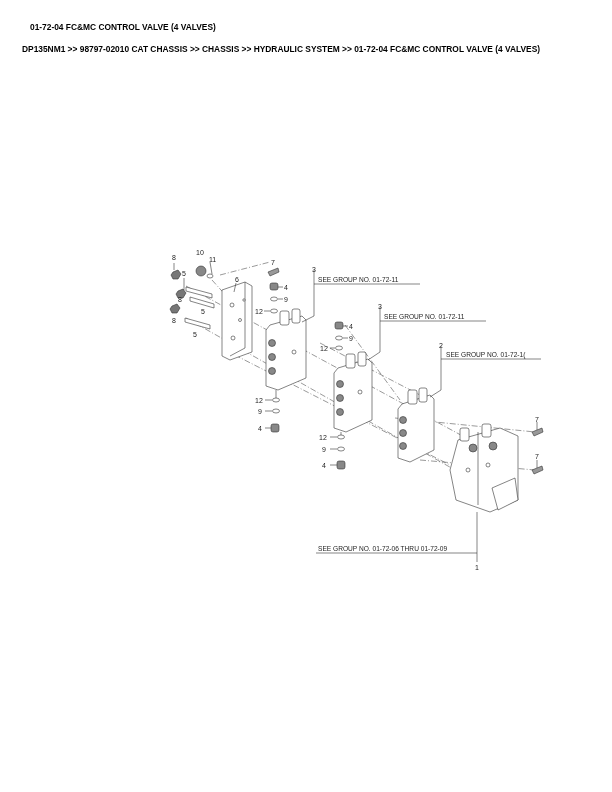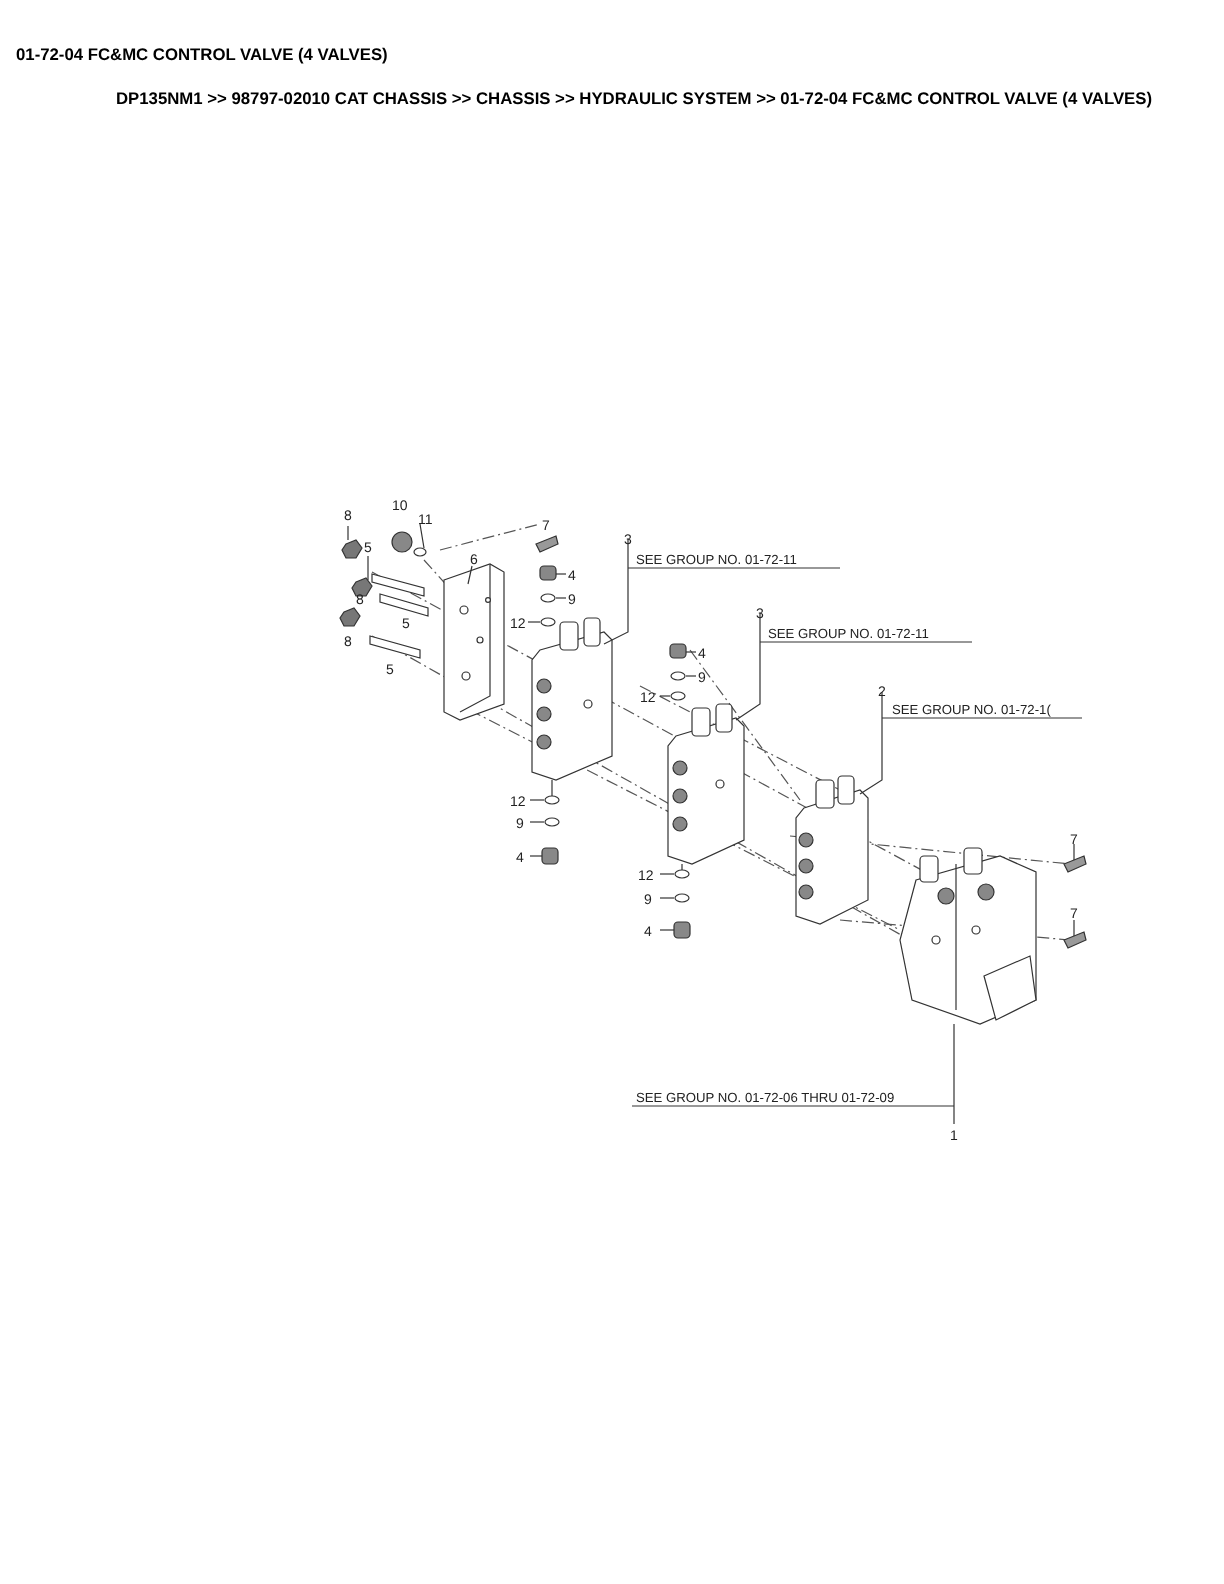--- a/index.html
+++ b/index.html
@@ -1,19 +1,19 @@
 <!DOCTYPE html>
 <html><head>
 <meta charset="utf-8">
 <style>
   html, body { margin: 0; padding: 0; background: #ffffff; }
   body { width: 612px; height: 792px; position: relative; overflow: hidden;
          font-family: "Liberation Sans", sans-serif; color: #000; }
-  .title { position: absolute; left: 8px; top: 22px; font-size: 8.4px; font-weight: bold; letter-spacing: 0; white-space: nowrap; }
-  .breadcrumb { position: absolute; left: 22px; top: 44px; font-size: 8.4px; font-weight: bold; white-space: nowrap; margin-left: 36px; }
+  .title { position: absolute; left: 30px; top: 22px; font-size: 8.4px; font-weight: bold; letter-spacing: 0; white-space: nowrap; }
+  .breadcrumb { position: absolute; left: 22px; top: 44px; font-size: 8.4px; font-weight: bold; white-space: nowrap; }
   .diagram { position: absolute; left: 0; top: 0; width: 612px; height: 792px; }
   .diagram text { font-family: "Liberation Sans", sans-serif; fill: #222; }
   .callout { font-size: 7px; }
   .ref { font-size: 6.6px; }
 </style>
 </head>
 <body>
 
 <div class="title">01-72-04 FC&amp;MC CONTROL VALVE (4 VALVES)</div>
 <div class="breadcrumb">DP135NM1 &gt;&gt; 98797-02010 CAT CHASSIS &gt;&gt; CHASSIS &gt;&gt; HYDRAULIC SYSTEM &gt;&gt; 01-72-04 FC&amp;MC CONTROL VALVE (4 VALVES)</div>

